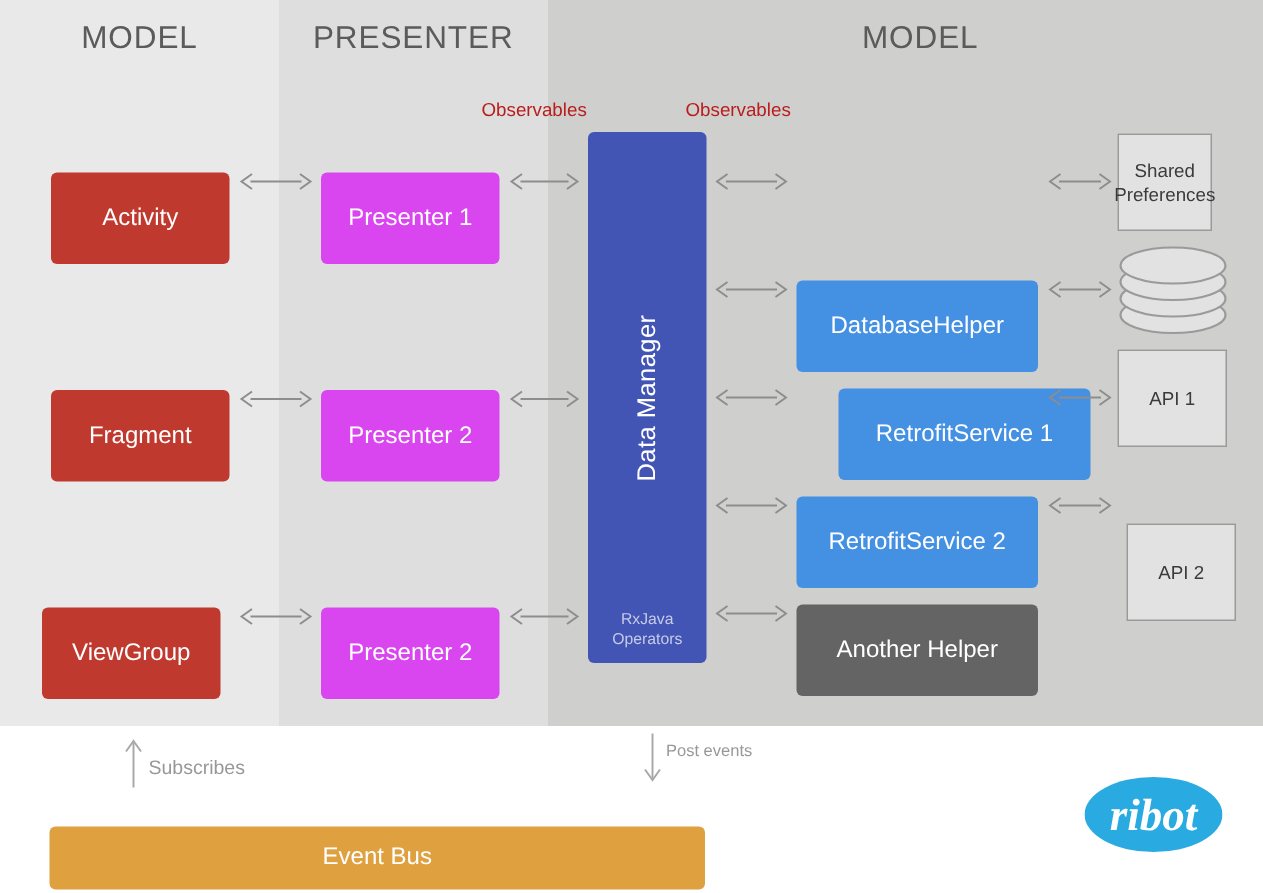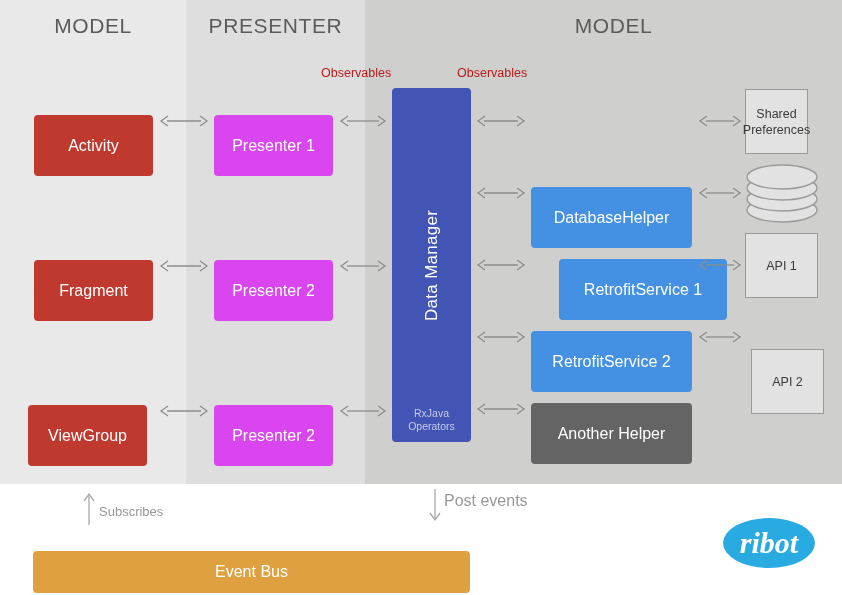--- a/index.html
+++ b/index.html
@@ -341,21 +341,21 @@
     </svg>
   </div>
   <div class="caption" style="left:99px; top:504px; color:#989898; font-size:13px;">Subscribes</div>
 
   <div class="eb-arrow" style="left:428px; top:489px;">
     <svg width="14" height="33" viewBox="0 0 14 33">
       <path d="M7 0 V30" stroke="#a8a8a8" stroke-width="1.3" fill="none"></path>
       <path d="M2 24 L7 31 L12 24" stroke="#a8a8a8" stroke-width="1.3" fill="none"></path>
     </svg>
   </div>
-  <div class="caption" style="left:444px; top:493px; color:#989898; font-size:16px;">Post events</div>
+  <div class="caption" style="left:444px; top:493px; color:#989898; font-size:11px;">Post events</div>
 
   <div class="node node-bus" style="left:33px; top:527px; width:437px; height:42px;">
     <span>Event Bus</span>
   </div>
 
   <div class="logo" style="left:723px; top:515px;">
     <svg width="92" height="56" viewBox="0 0 92 56">
       <ellipse cx="46" cy="28" rx="46" ry="25" fill="#29abe2"></ellipse>
       <text x="46" y="38" text-anchor="middle" font-family="'Liberation Serif', serif" font-size="30" font-style="italic" font-weight="bold" fill="#ffffff">ribot</text>
     </svg>

